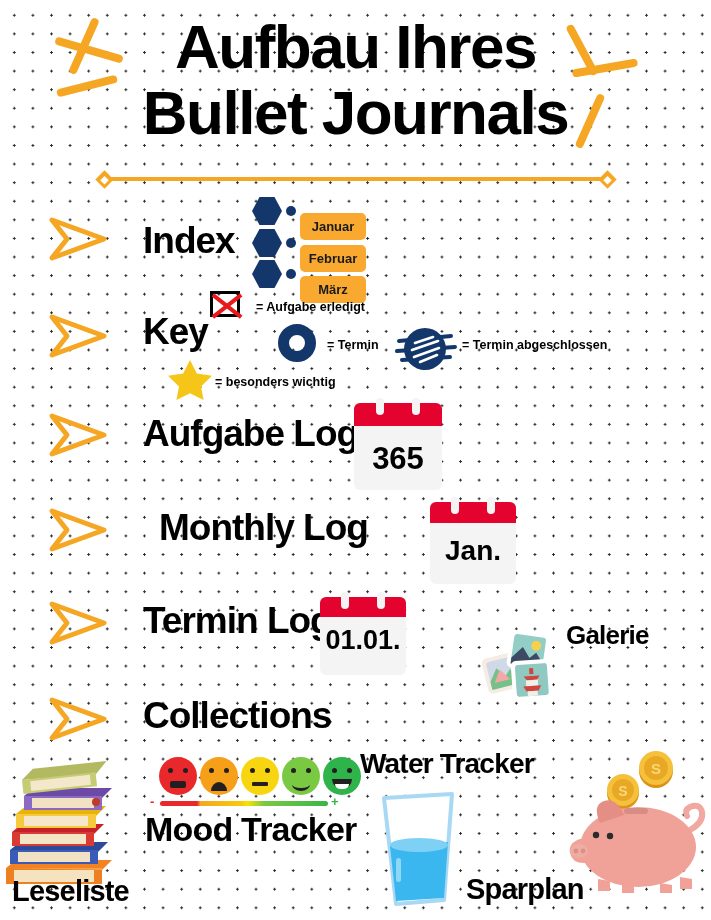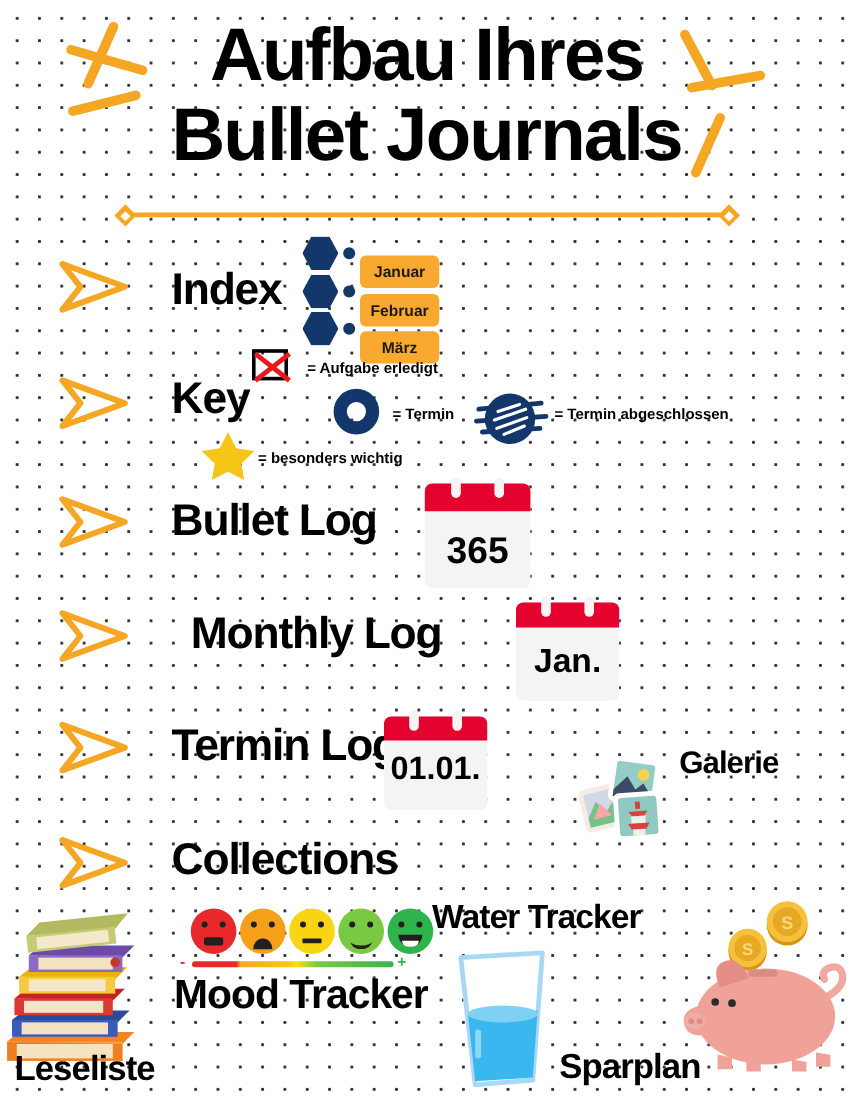--- a/index.html
+++ b/index.html
@@ -291,21 +291,21 @@
     <svg class="icon-wrap" style="left:168px; top:58px; width:44px; height:42px;" viewBox="0 0 44 42">
       <path d="M22 2 L28.8 15.6 L44 17.8 L33 28.4 L35.6 42 L22 35.2 L8.4 42 L11 28.4 L0 17.8 L15.2 15.6 Z" fill="#f5c518"></path>
     </svg>
     <span class="key-text" style="left:215px; top:75px;">= besonders wichtig</span>
   </div>
 
   <div class="row" style="left:0; top:405px; width:711px; height:85px;">
     <svg class="arrow" style="left:47px; top:6px;" viewBox="0 0 62 48">
       <path d="M5 5 L57 24 L5 43 L20 24 Z" fill="none" stroke="#f5a623" stroke-width="5" stroke-linejoin="round"></path>
     </svg>
-    <div class="row-label" style="left:143px; top:8px; font-size:37px;">Bullet Log</div>
+    <div class="row-label" style="left:143px; top:8px; font-size:37px;">Aufgabe Log</div>
 
     <div class="cal" style="left:354px; top:-2px; width:88px; height:87px;">
       <span class="top"></span>
       <span class="ring" style="left:22px;"></span>
       <span class="ring" style="right:22px;"></span>
       <span class="txt" style="top:38px; font-size:31px;">365</span>
     </div>
   </div>
 
   <div class="row" style="left:0; top:500px; width:711px; height:85px;">

